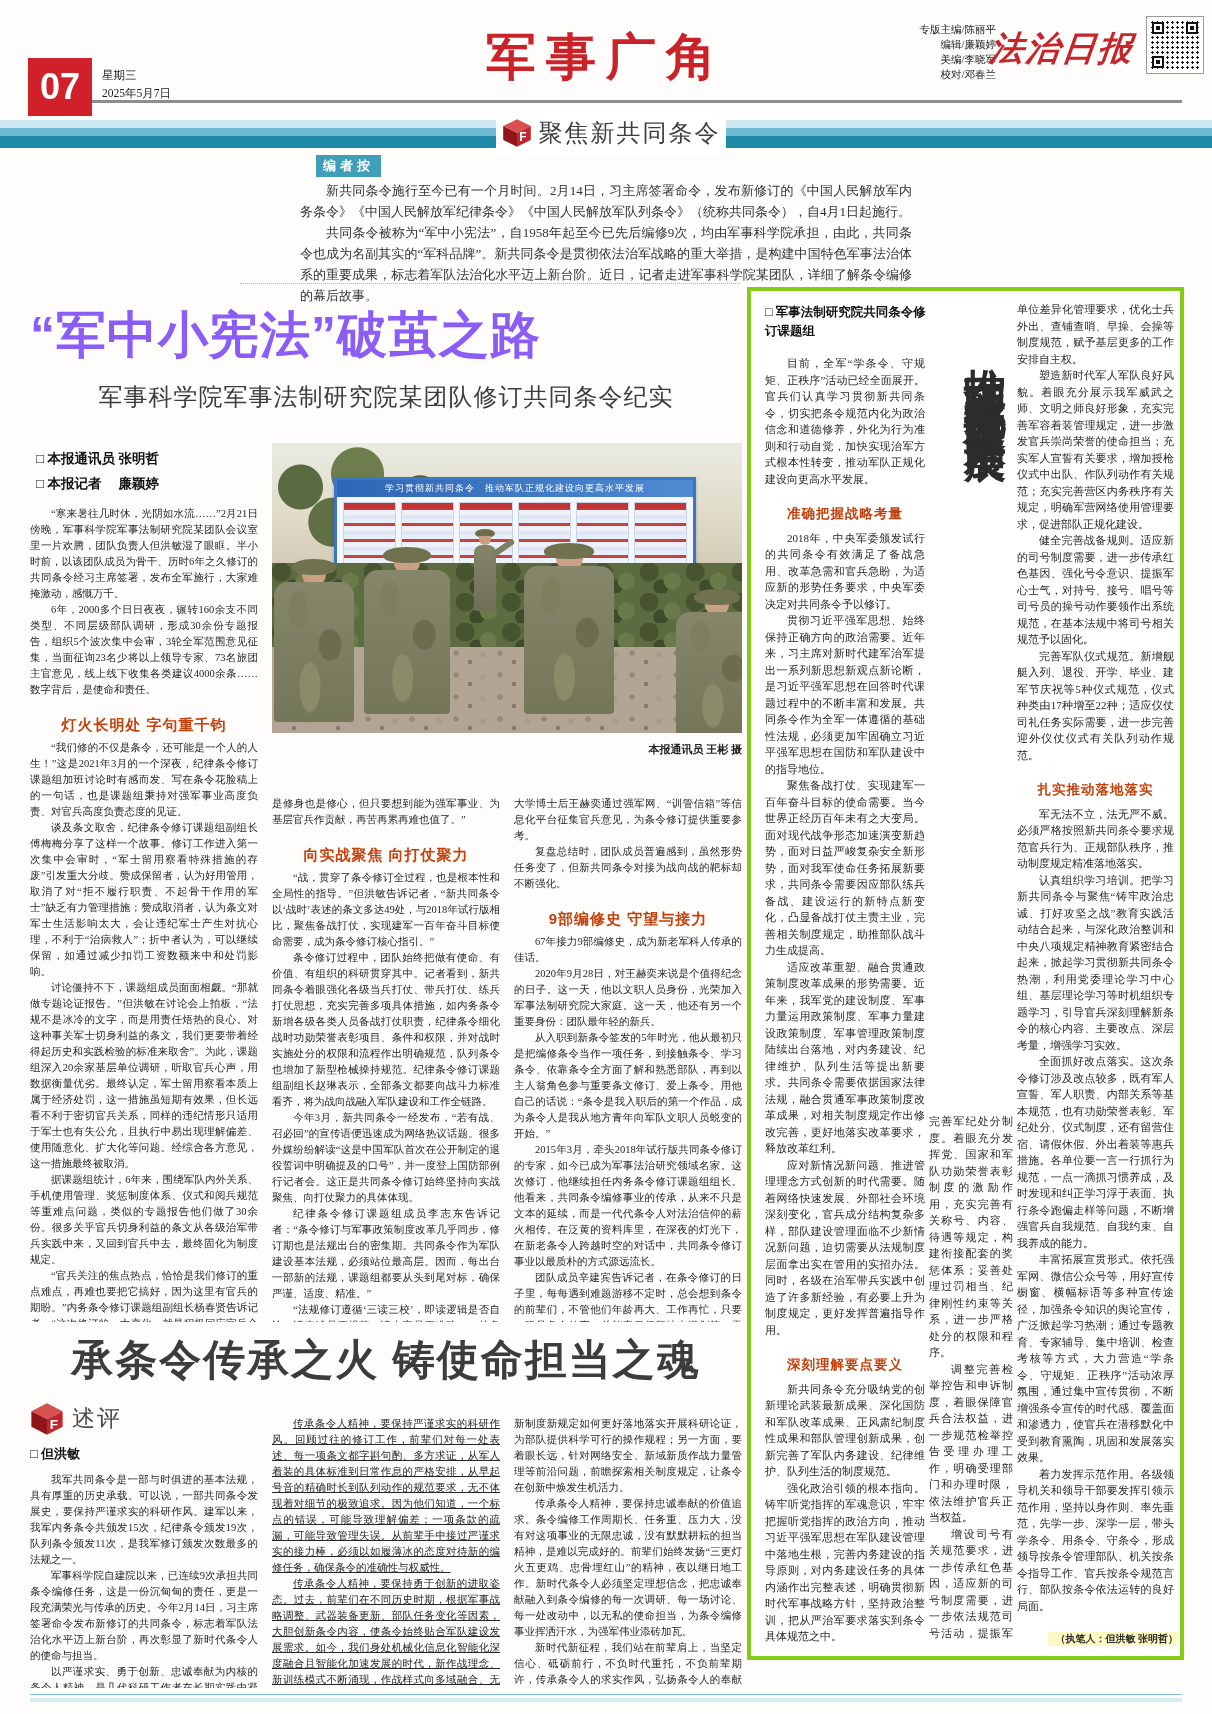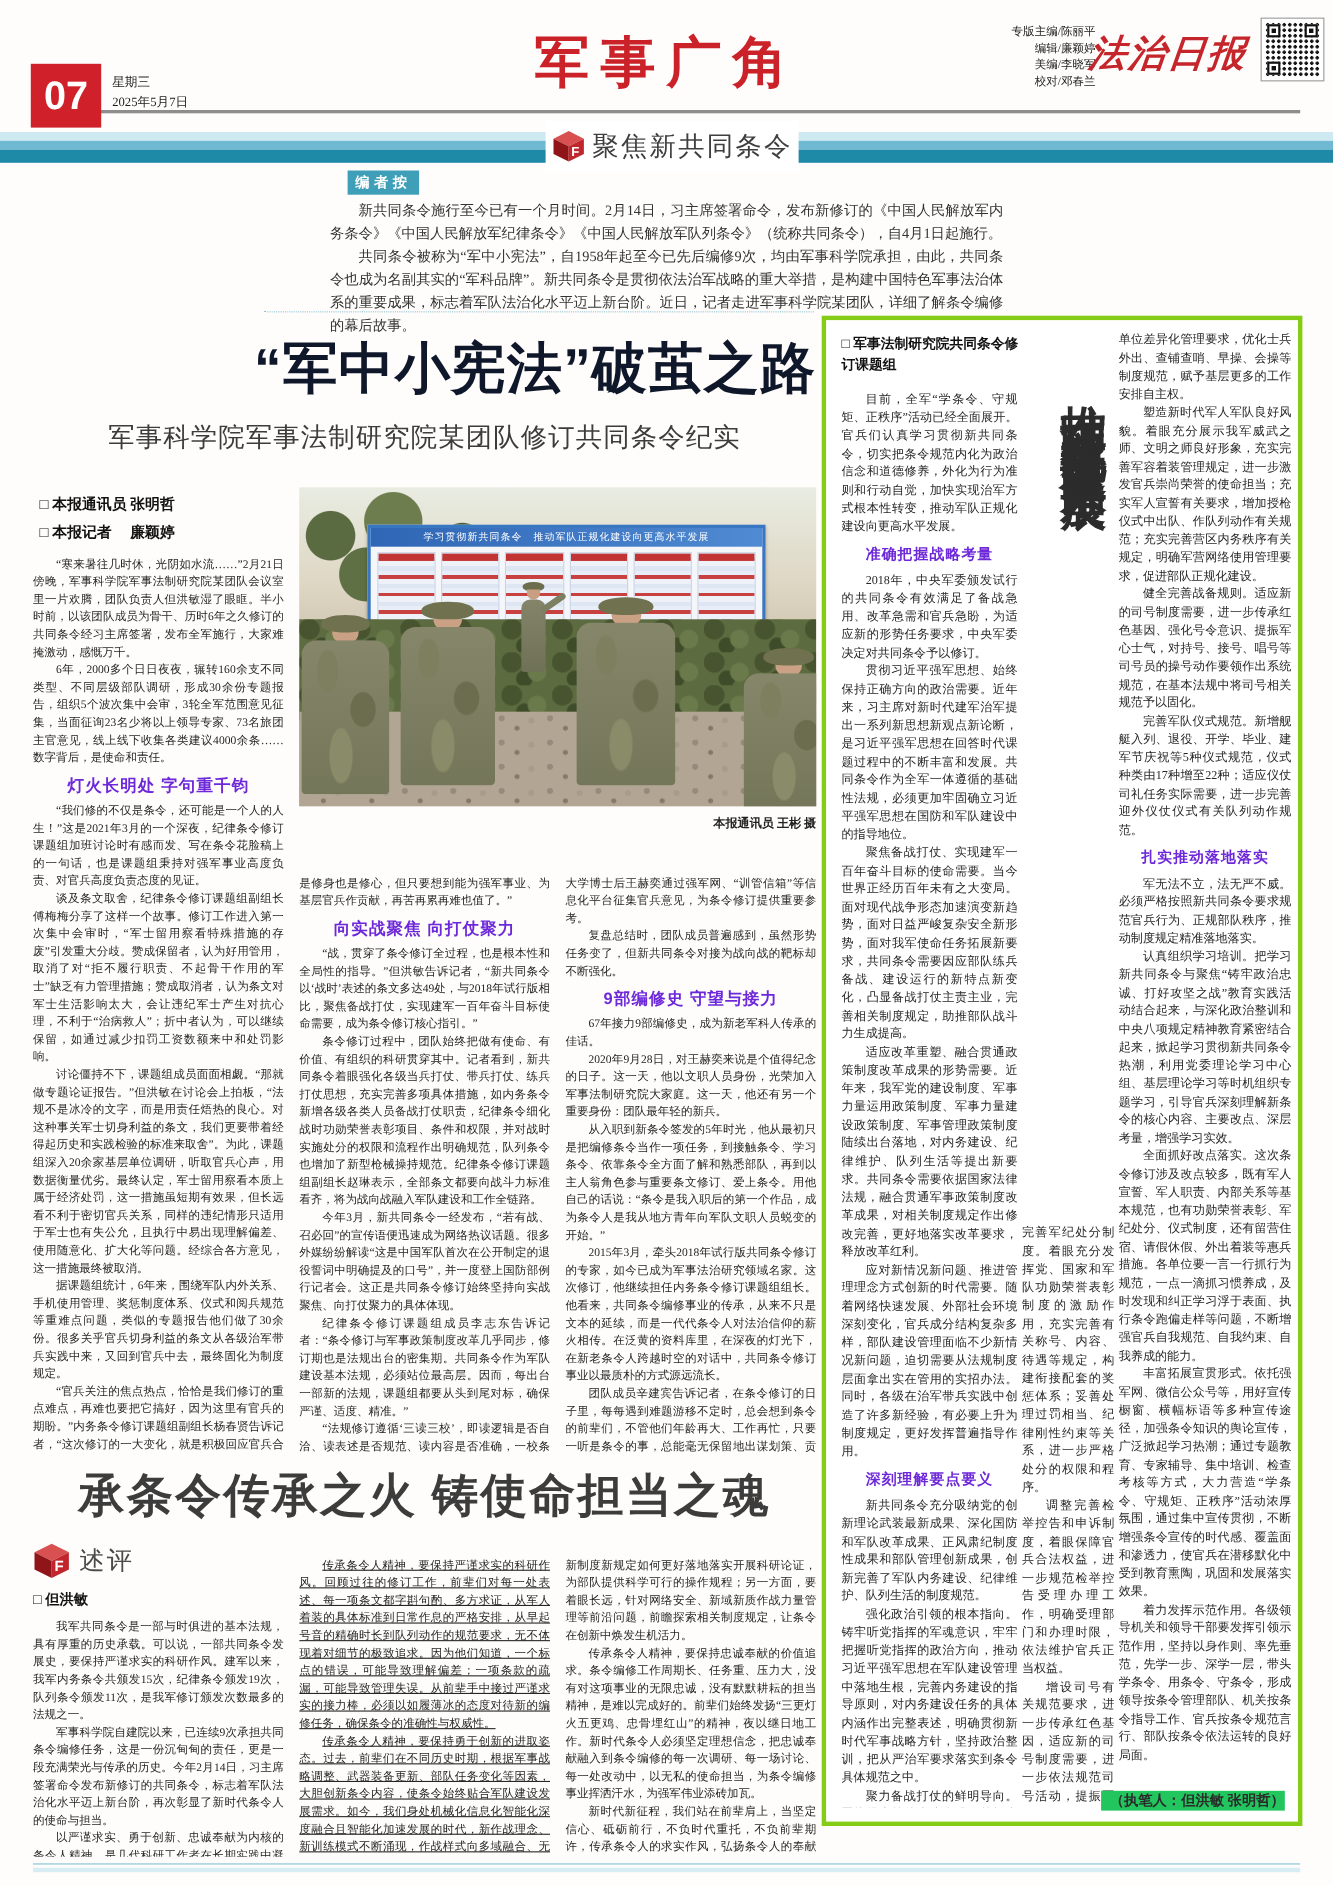--- a/index.html
+++ b/index.html
@@ -38,27 +38,27 @@
               padding:2px 7px;letter-spacing:4px;}
   .note-text{position:absolute;left:300px;top:180px;width:612px;font-size:13px;line-height:21px;
              color:#333;text-align:justify;}
   .note-text p{margin:0;text-indent:2em;}
   .dotline{position:absolute;left:240px;top:283px;width:500px;border-top:1px dotted #8fc4d6;}
 
   
   .txtcol{position:absolute;overflow:hidden;font-size:10.5px;line-height:16px;text-align:justify;color:#262626;}
   .para{margin:0;text-indent:2em;}
   .para.cont{text-indent:0;}
-  .subhead{font-family:"Liberation Sans",sans-serif;font-weight:700;font-size:15px;color:#6d28d9;
-           text-align:center;margin:9px 0 7px 0;letter-spacing:1px;}
+  .subhead{font-family:"Liberation Sans",sans-serif;font-weight:700;font-size:15px;color:#c2410c;
+           text-align:center;margin:19px 0 7px 0;letter-spacing:1px;}
 
   
   .main-art{position:absolute;left:30px;top:296px;width:712px;height:1026px;}
-  .main-head{text-align:right;font-family:"Liberation Sans",sans-serif;font-weight:700;font-size:50px;
-             color:#0f172a;letter-spacing:1px;margin:6px 0 0 0;}
+  .main-head{text-align:left;font-family:"Liberation Sans",sans-serif;font-weight:700;font-size:50px;
+             color:#8b5cf6;letter-spacing:1px;margin:6px 0 0 0;}
   .main-sub{text-align:center;font-family:"Liberation Sans",sans-serif;font-size:24px;color:#3c3c3c;margin-top:12px;letter-spacing:1px;}
   .byline{position:absolute;left:6px;top:150px;font-size:13.5px;font-weight:700;line-height:25px;color:#111;}
 
   
   .photo{position:absolute;left:242px;top:147px;width:470px;height:290px;overflow:hidden;
          background:linear-gradient(180deg,#e9ece2 0%,#ded7c4 30%,#c9bfa8 55%,#b4a795 100%);}
   .trees{position:absolute;left:0;top:0;width:190px;height:110px;
      background:radial-gradient(circle at 15% 40%,#5a6b42 0 22px,transparent 23px),
      radial-gradient(circle at 45% 28%,#6d7d4e 0 26px,transparent 27px),
      radial-gradient(circle at 78% 48%,#4e5d38 0 20px,transparent 21px),
@@ -107,21 +107,21 @@
   .rbox{position:absolute;left:747px;top:287px;width:437px;height:1373px;border:4px solid #84cc16;
         box-sizing:border-box;background:#fff;}
   .rbox-byline{position:absolute;left:14px;top:12px;width:172px;font-size:12.5px;font-weight:700;line-height:19px;color:#111;}
   .rcol1{left:14px;top:64px;width:160px;height:1288px;font-size:11px;line-height:16.5px;}
   .vtitle{position:absolute;left:178px;top:44px;width:84px;height:768px;writing-mode:vertical-rl;
           font-family:"Liberation Sans",sans-serif;font-weight:700;font-size:42px;letter-spacing:5px;
           color:#2c2c2c;text-align:justify;}
   .rstrip{left:178px;top:822px;width:84px;height:528px;font-size:11px;line-height:16.5px;}
   .rcol3{left:266px;top:10px;width:157px;height:1316px;font-size:11px;line-height:16.5px;}
   .rbox .subhead{font-size:13.5px;}
-  .rsign{position:absolute;right:12px;bottom:10px;background:#22c55e;font-weight:700;font-size:13px;padding-left:8px;}
+  .rsign{position:absolute;right:2px;bottom:10px;background:#fef9c3;font-weight:700;font-size:10px;padding-left:8px;}
 
   
   .bot-art{position:absolute;left:30px;top:1322px;width:712px;height:368px;}
   .bot-head{text-align:center;font-family:"Liberation Sans",sans-serif;font-weight:700;font-size:42px;
             color:#3c3c3c;letter-spacing:2px;margin:10px 0 0 0;}
   .col-b1{left:0;top:78px;width:228px;height:288px;}
   .col-b2{left:242px;top:78px;width:228px;height:288px;padding-top:16px;box-sizing:border-box;text-decoration:underline;}
   .col-b3{left:484px;top:78px;width:228px;height:288px;padding-top:16px;box-sizing:border-box;}
   .review-row{display:flex;align-items:center;gap:8px;margin:2px 0 10px 0;}
   .review-row .txt{font-size:23px;color:#4a4a4a;letter-spacing:2px;}

